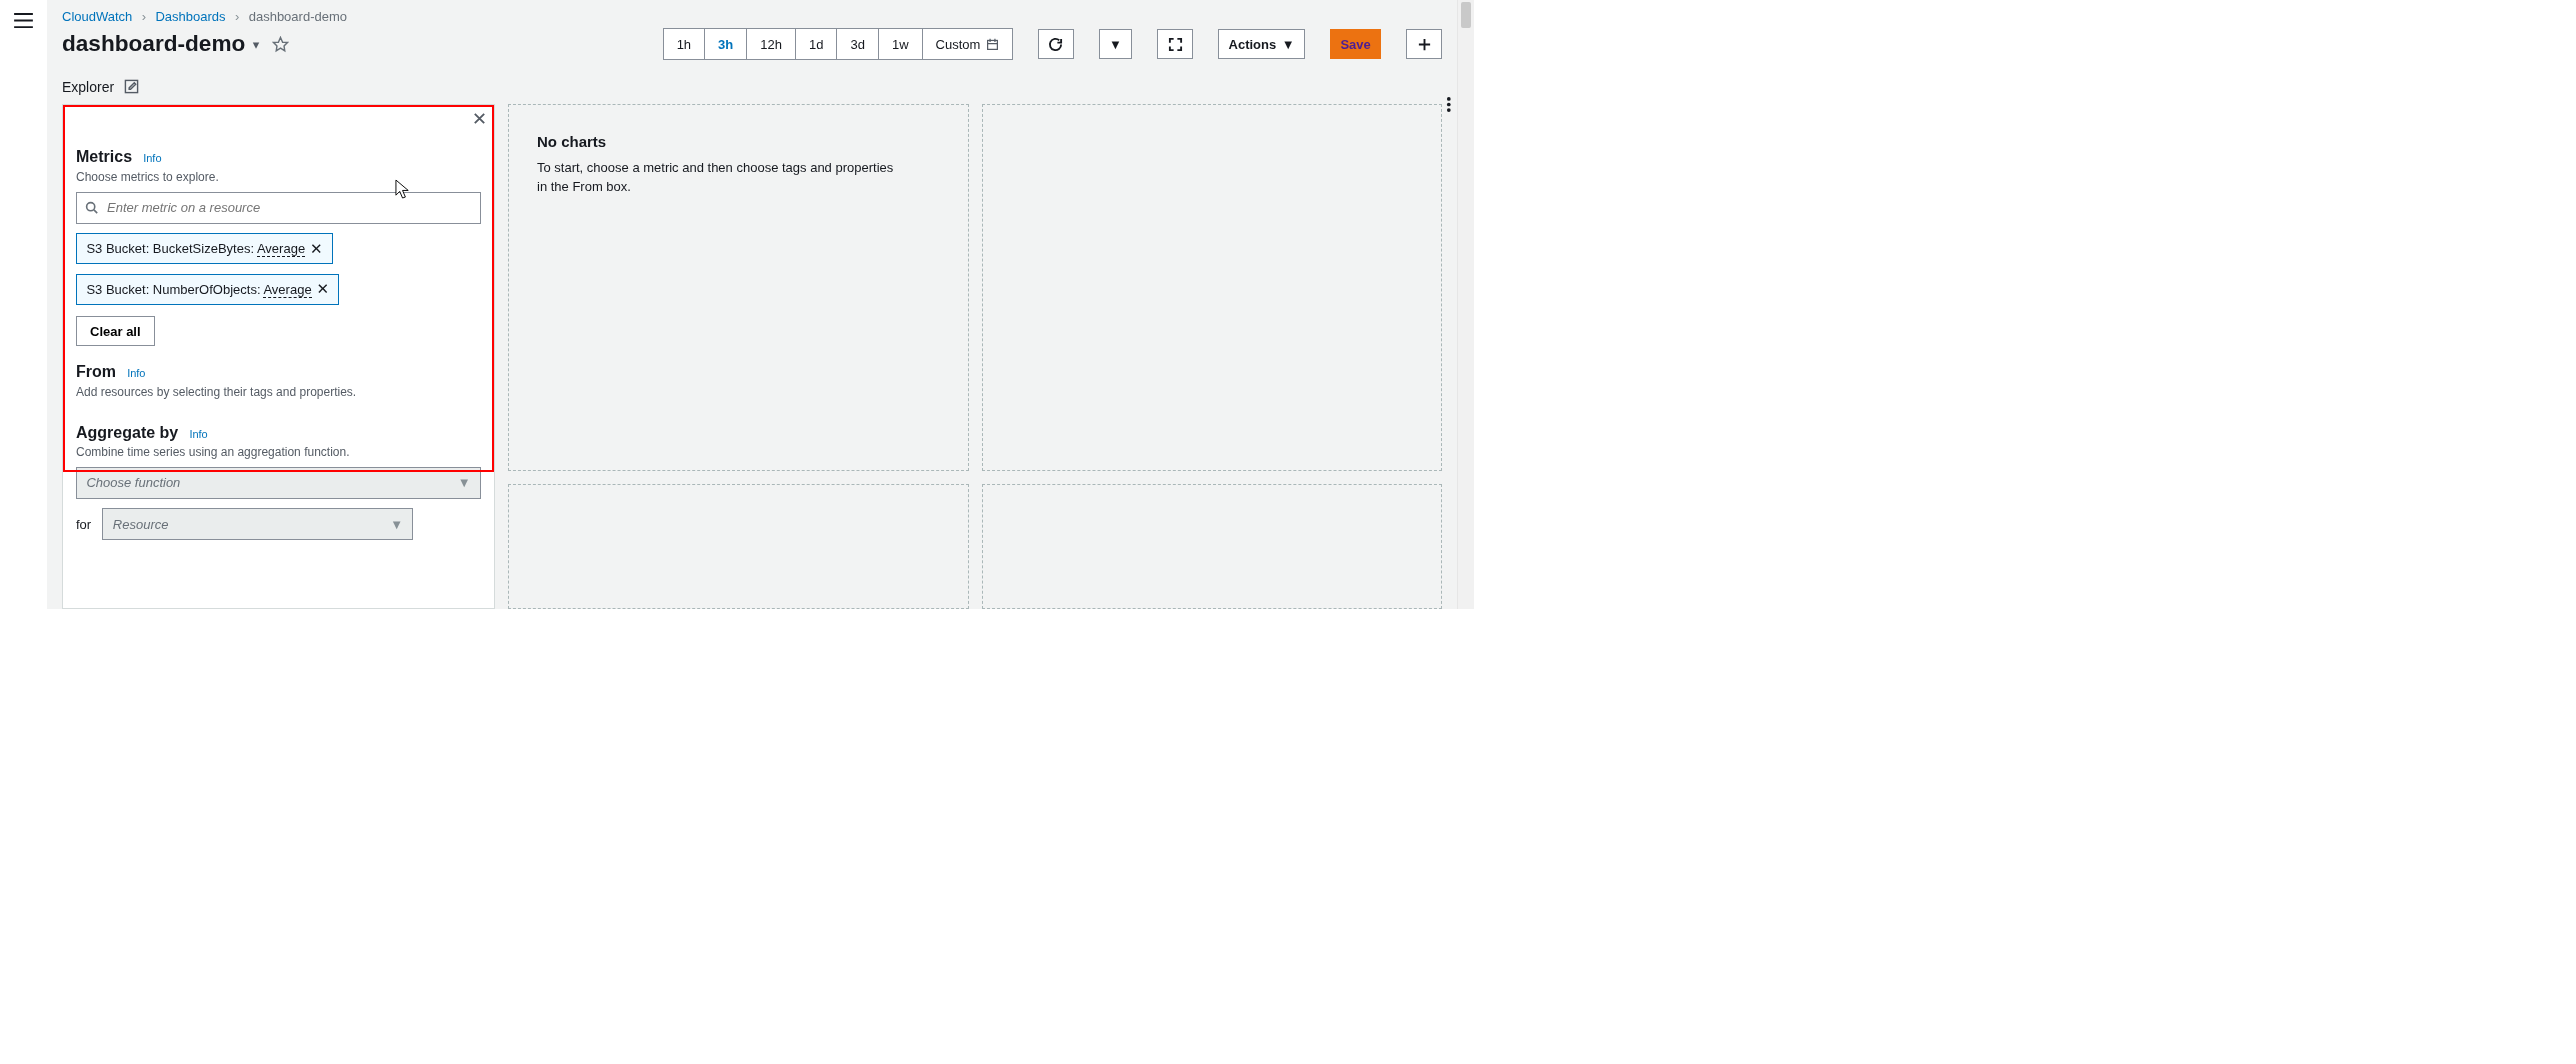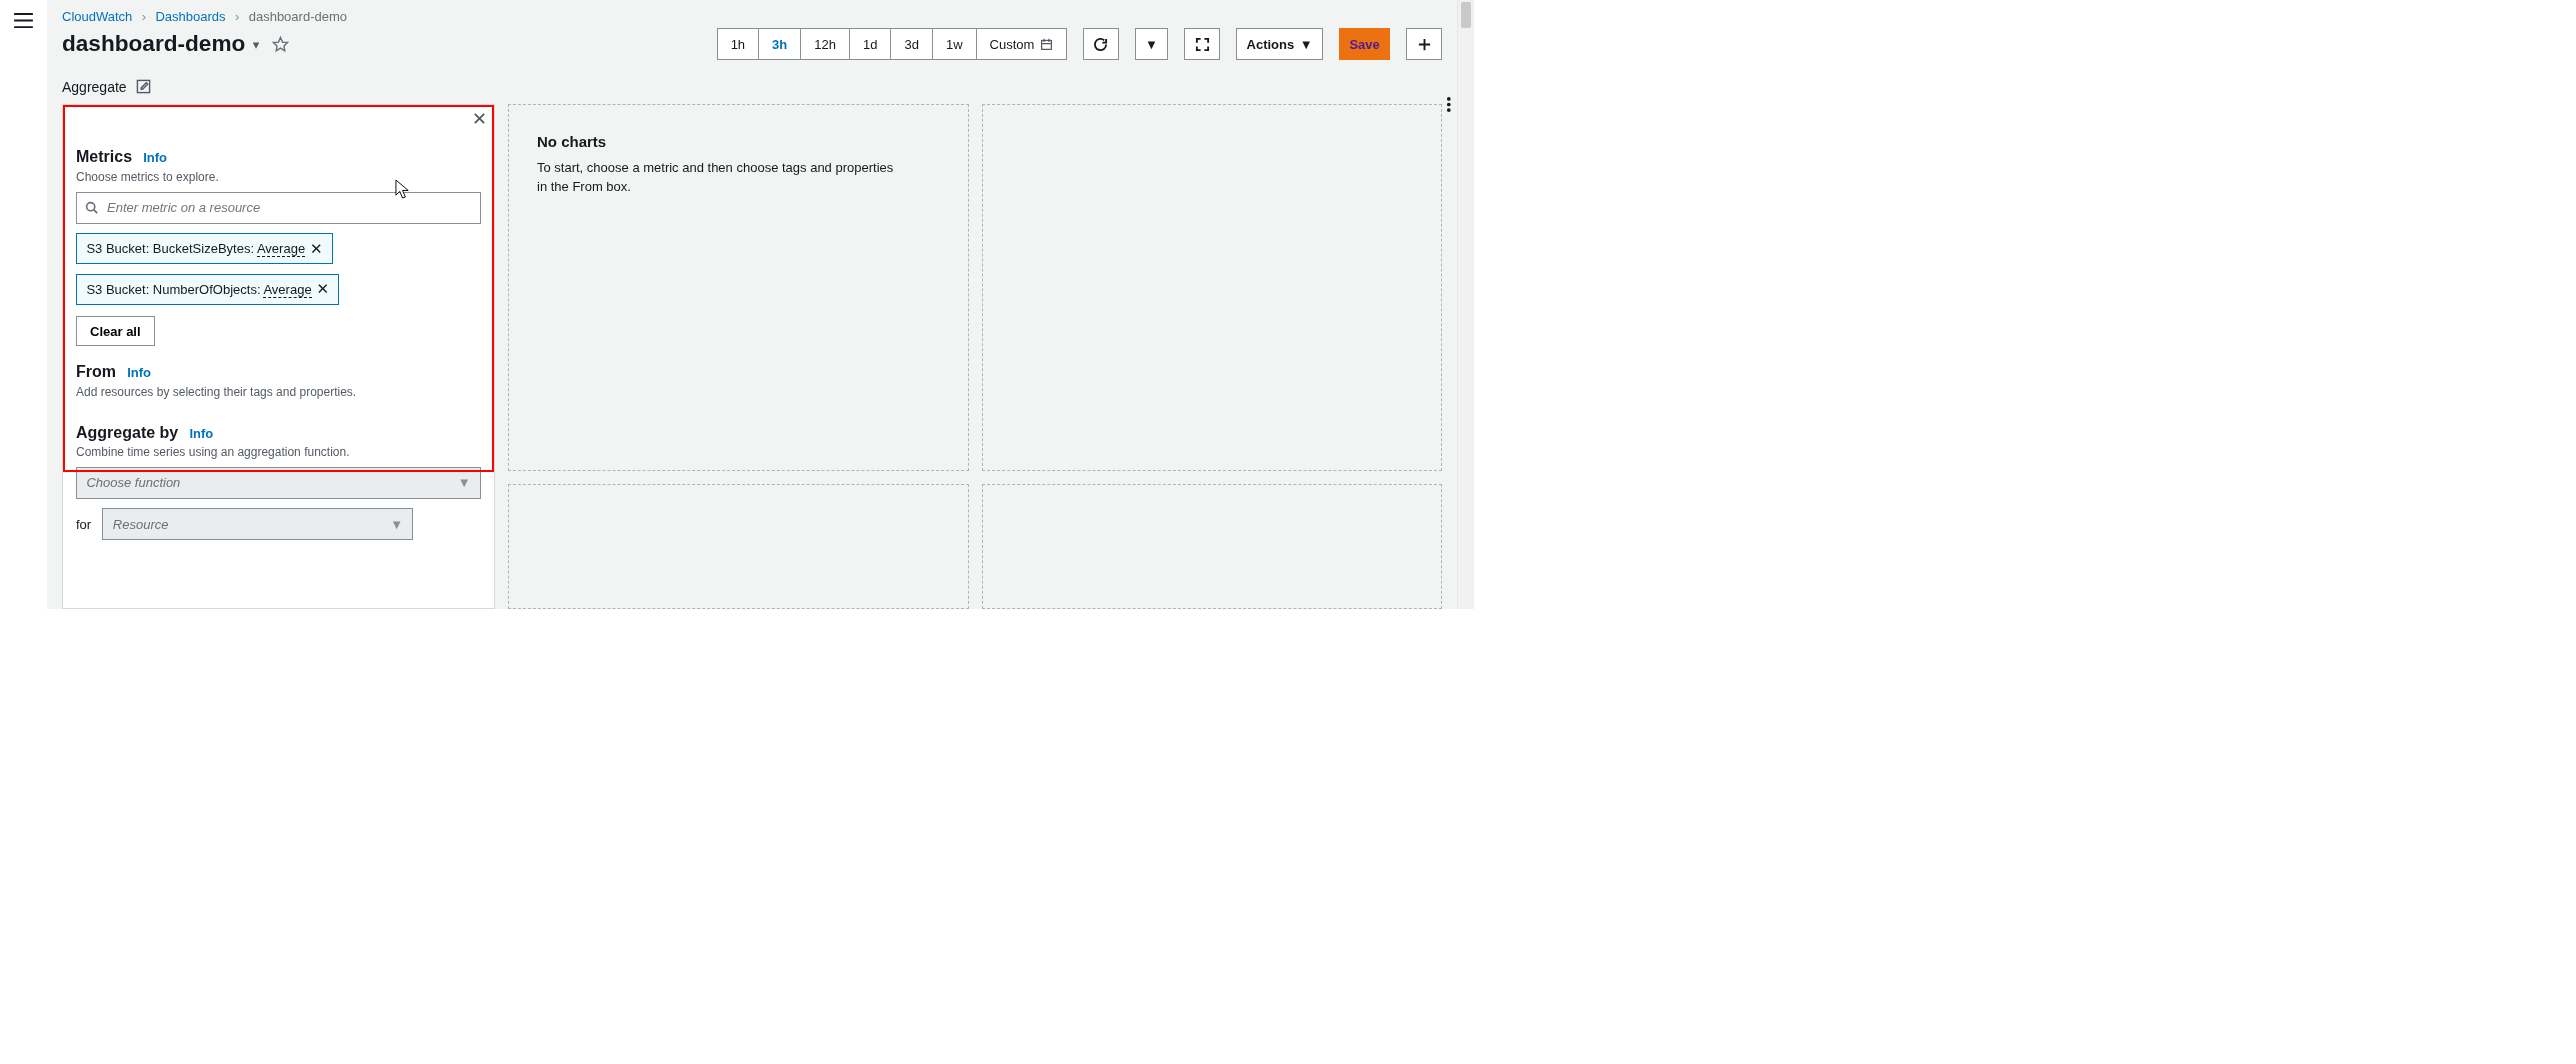--- a/index.html
+++ b/index.html
@@ -24,39 +24,39 @@
   
   .crumbs{display:flex;align-items:center;gap:9.4px;padding:9.4px 15px 3.8px 15px;font-size:13px}
   .crumbs a{color:var(--link);text-decoration:none;cursor:pointer}
   .crumbs .sep{color:#879196}
   .crumbs .current{color:#687078}
   
   .titlebar{display:flex;align-items:center;padding:0 15px 9.4px 15px;gap:7.5px}
   .titlebar h1{margin:0;font-size:22.6px;font-weight:700}
   .titlebar .tri{color:#545b64}
   .titlebar .star{color:#687078;margin-left:5.6px}
-  .toolbar{margin-left:auto;display:flex;gap:16px}
+  .toolbar{margin-left:auto;display:flex;align-items:center;gap:25px}
   .seg{display:flex;border:0.9px solid var(--border);background:#fff}
   .seg button{background:#fff;border:none;border-right:0.9px solid var(--border);padding:7.5px 13px;font-size:13px;color:var(--text);cursor:pointer;display:flex;align-items:center;gap:5.6px}
   .seg button:last-child{border-right:none}
   .seg button.active{color:var(--blue);font-weight:700}
   .btn{background:#fff;border:0.9px solid var(--border);padding:6.6px 9.4px;cursor:pointer;display:flex;align-items:center;gap:5.6px;font-size:13px;color:var(--text);font-weight:700}
   .btn.icon{padding:6.6px 9.4px}
   .btn.primary{background:var(--orange);border-color:var(--orange);color:#4c1d95}
   
   .explorer-hdr{display:flex;align-items:center;gap:9.4px;padding:9.4px 15px;background:var(--bg)}
   .explorer-hdr span.label{font-size:14px}
   
   .body{flex:1;display:flex;min-height:0;padding:0 15px 0 15px;gap:13px}
   .panel{width:433px;background:#fff;border:0.9px solid var(--border-light);position:relative;overflow:visible}
   .panel-inner{padding:43px 13px 13px 13px;display:flex;flex-direction:column;height:100%;overflow:auto}
   .panel-close{position:absolute;top:5.6px;right:7.5px;cursor:pointer;color:#545b64;font-size:17px;z-index:3}
   .highlight-box{position:absolute;top:0;left:0;right:0;height:367px;border:2.8px solid #ff0000;pointer-events:none;z-index:2}
   .section-title{font-size:16px;font-weight:700;display:inline}
-  .info{color:var(--link);font-size:13px;margin-left:7.5px;cursor:pointer;font-weight:700}
+  .info{color:var(--link);font-size:11px;margin-left:7.5px;cursor:pointer;font-weight:400}
   .subtext{color:var(--text-secondary);font-size:12px;margin:3.8px 0 7.5px}
   .search{display:flex;align-items:center;border:0.9px solid var(--border);background:#fff;padding:0 7.5px;height:32px;gap:7.5px}
   .search input{border:none;outline:none;flex:1;font-size:13px;font-style:italic;color:#687078;background:transparent}
   .token{display:inline-flex;align-items:center;gap:1px;border:0.9px solid var(--token-border);background:var(--token-bg);padding:5.6px 9.4px;margin-top:9.4px;max-width:100%}
   .token .x{cursor:pointer;color:#16191f;font-size:15px;margin-left:3.8px}
   .token-text{font-size:13px}
   .token-text .u{border-bottom:0.9px dashed #16191f}
   .btn-outline{margin-top:11.3px;display:inline-block;background:#fff;border:0.9px solid var(--border);padding:6.6px 13px;font-weight:700;cursor:pointer;font-size:13px}
   .section{margin-top:17px}
   .select{border:0.9px solid var(--border);background:var(--disabled-bg);height:32px;display:flex;align-items:center;justify-content:space-between;padding:0 9.4px;color:#687078;font-style:italic}
@@ -139,21 +139,21 @@
         <button class="btn primary">Save</button>
         <button class="btn icon">
           <svg width="15" height="15" viewBox="0 0 16 16" stroke="#16191f" stroke-width="2">
               <path d="M8 2v12M2 8h12"></path>
             </svg>
         </button>
       </div>
     </div>
 
     <div class="explorer-hdr">
-      <span class="label">Aggregate</span>
+      <span class="label">Explorer</span>
       <span>
         <svg width="15" height="15" viewBox="0 0 16 16" fill="none" stroke="#545b64" stroke-width="1.5">
             <rect x="1.5" y="1.5" width="13" height="13"></rect>
             <path d="M11 4l1.5 1.5L7 11H5.5V9.5z"></path>
           </svg>
       </span>
     </div>
 
     <div class="body">
       <div class="panel">

